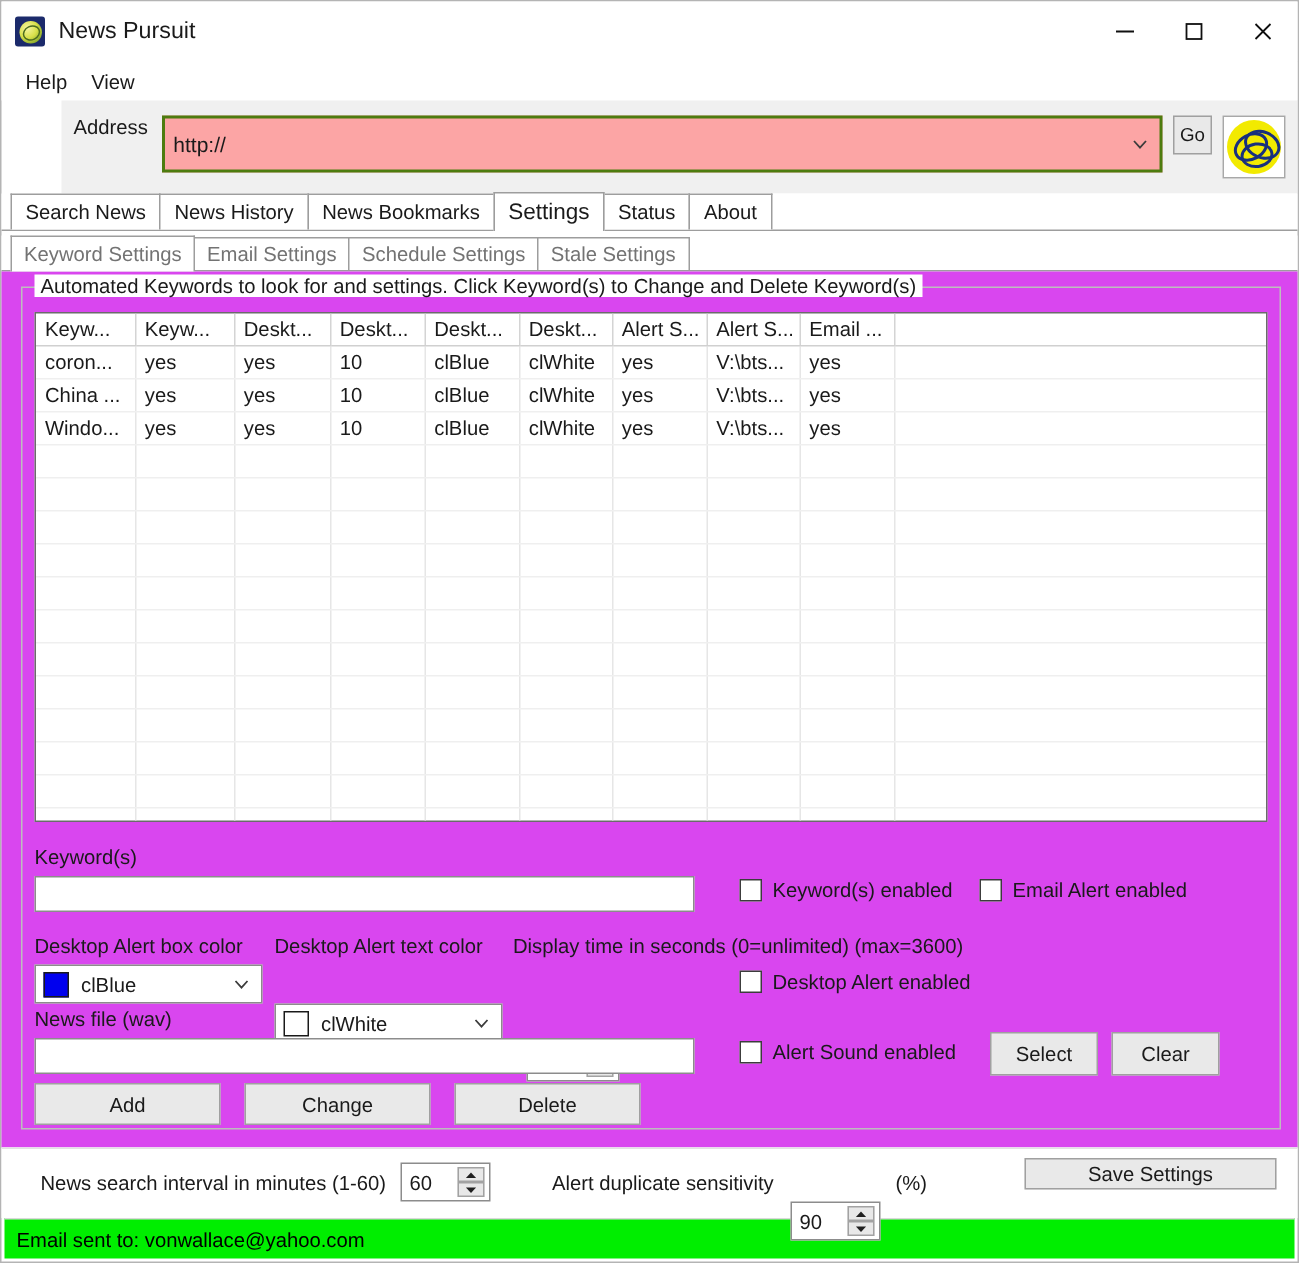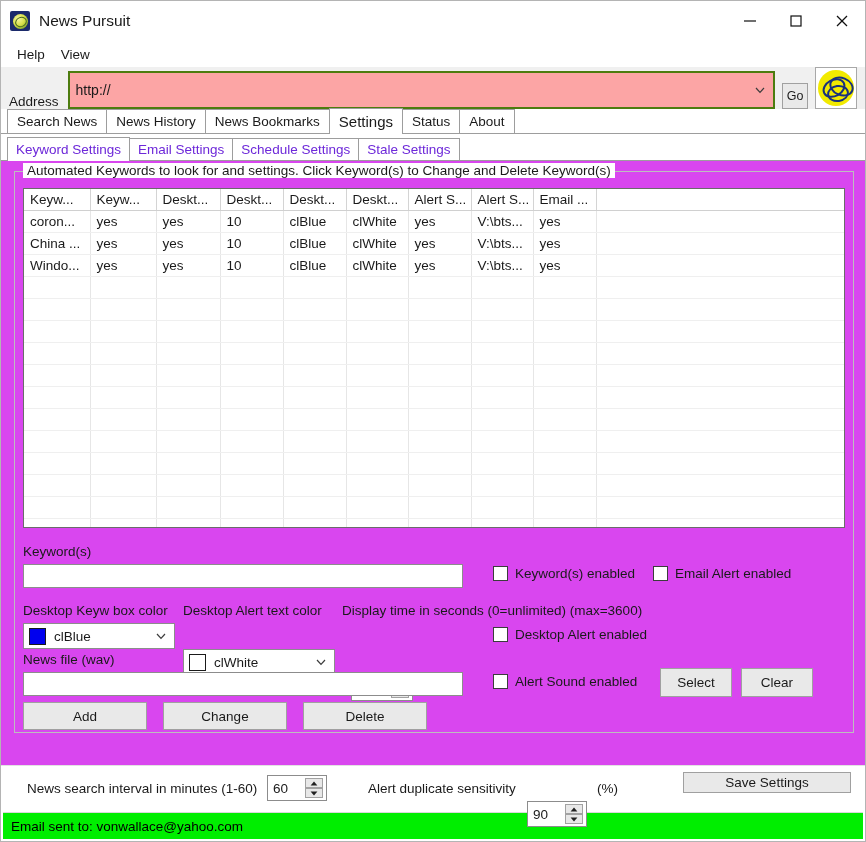--- a/index.html
+++ b/index.html
@@ -87,24 +87,25 @@
   .menu-item {
     padding: 2px 8px;
     font-size: 13.5px;
     color: #1a1a1a;
   }
 
   
   .addrbar {
     height: 42px;
     display: flex;
-    align-items: flex-end;
-    padding: 0 8px;
+    align-items: flex-start;
+    padding: 10px 8px;
     background: #f0f0f0;
     flex: none;
+    margin-left: 40px;
   }
   .addr-label {
     font-size: 13.5px;
     margin-right: 9px;
     color: #1a1a1a;
   }
   .addr-combo {
     flex: 1 1 auto;
     height: 38px;
     background: #fca5a5;
@@ -210,21 +211,21 @@
   .subtab {
     height: 22px;
     padding: 0 8px;
     display: flex; align-items: center;
     font-size: 13.5px;
     border: 1px solid #9d9d9d;
     border-bottom: none;
     background: #ffffff;
     margin-right: -1px;
     box-sizing: border-box;
-    color: #6d28d9;
+    color: #737373;
   }
   .subtab.active {
     height: 24px;
     background: #ffffff;
     position: relative;
     z-index: 3;
     margin-bottom: -1px;
   }
 
   
@@ -670,21 +671,21 @@
 
       <div class="cbox abs" style="left:478px; top:394px;">
         <span class="mark"></span>
         <span class="lbl">Keyword(s) enabled</span>
       </div>
       <div class="cbox abs" style="left:638px; top:394px;">
         <span class="mark"></span>
         <span class="lbl">Email Alert enabled</span>
       </div>
 
-      <div class="lbl abs" style="left:8px; top:431px;">Desktop Keyw box color</div>
+      <div class="lbl abs" style="left:8px; top:431px;">Desktop Alert box color</div>
       <div class="colorcombo abs" style="left:8px; top:451px; width:152px;">
         <span class="swatch" id="sw-box" style="background: rgb(0, 0, 238);"></span>
         <span class="lbl">clBlue</span>
         <span class="combo-arrow">
           <svg width="12" height="12" viewBox="0 0 12 12">
               <polyline points="2,4 6,8.4 10,4" fill="none" stroke="#3c3c3c" stroke-width="1.2"></polyline>
             </svg>
         </span>
       </div>
 

